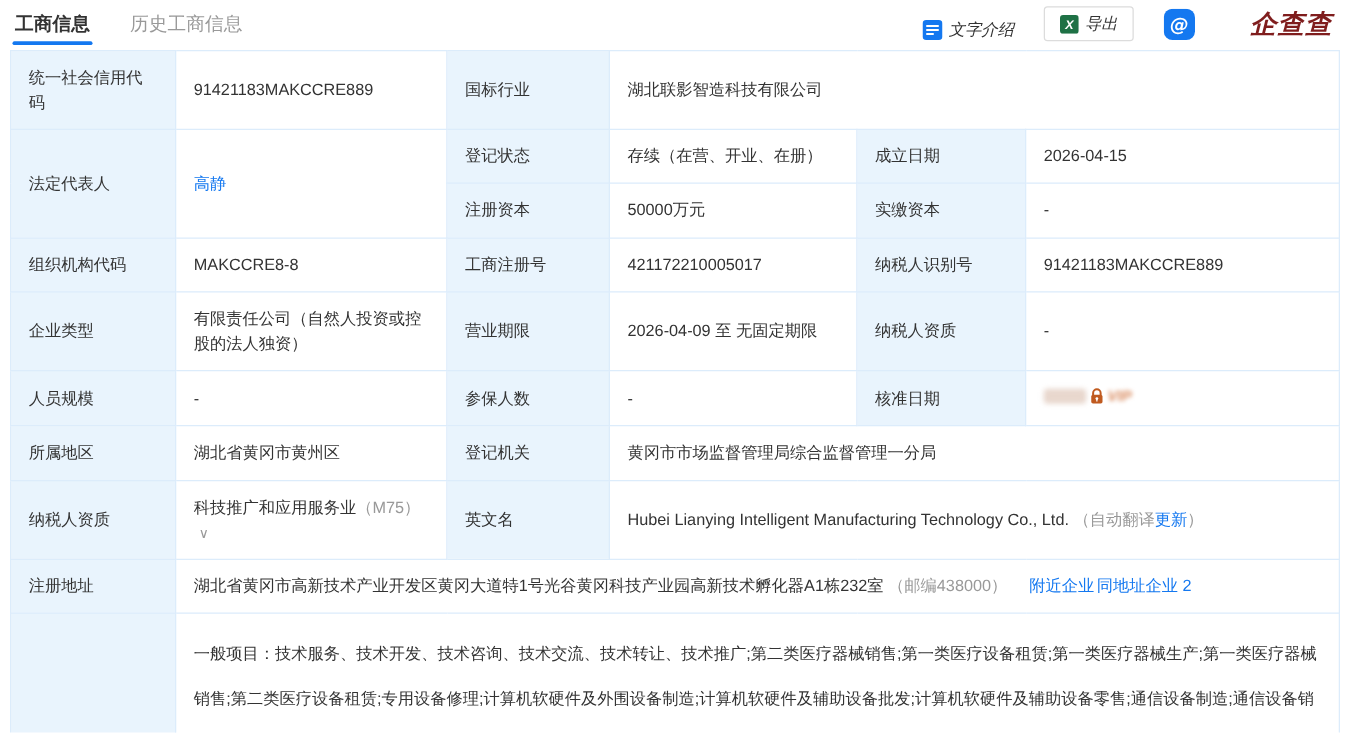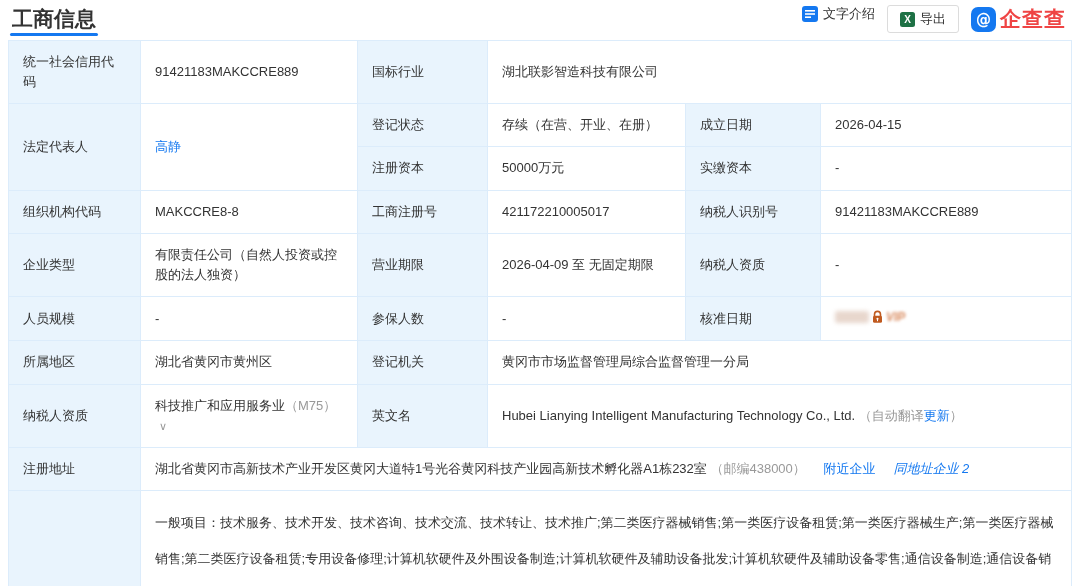--- a/index.html
+++ b/index.html
@@ -2,58 +2,59 @@
 <html><head>
 <meta charset="utf-8">
 <style>
   * { margin: 0; padding: 0; box-sizing: border-box; }
   html, body { width: 1080px; height: 586px; background: #fff; overflow: hidden; }
   body { font-family: "Liberation Sans", "DejaVu Sans", sans-serif; color: #333; font-size: 13px; }
 
   
   .header { height: 38px; display: flex; align-items: center; justify-content: space-between; padding: 0 14px 0 10px; }
   .tabs { display: flex; align-items: flex-end; gap: 28px; height: 100%; }
-  .tab { position: relative; height: 100%; display: flex; align-items: center; font-size: 21px; color: #999; cursor: pointer; padding: 0 2px; }
+  .tab { position: relative; height: 100%; display: flex; align-items: center; font-size: 15px; color: #999; cursor: pointer; padding: 0 2px; }
   .tab.active { color: #333; font-weight: bold; }
   .tab.active::after { content: ""; position: absolute; left: 0; right: 0; bottom: 2px; height: 3px; background: #1478f0; border-radius: 2px; }
 
-  .tools { display: flex; align-items: flex-start; gap: 12px; }
+  .tools { display: flex; align-items: flex-end; gap: 24px; font-style: italic; }
   .tool-plain { display: flex; align-items: center; gap: 5px; cursor: pointer; color: #333; }
   .btn-snapshot { display: flex; align-items: center; gap: 5px; border: 1px solid #a9cff7; border-radius: 15px; padding: 3px 10px 3px 4px; color: #1478f0; cursor: pointer; background: #fff; }
   .btn-snapshot .arrow { font-size: 9px; margin-left: 1px; }
   .btn-export { display: flex; align-items: center; gap: 5px; border: 1px solid #dcdcdc; border-radius: 3px; padding: 4px 12px; color: #333; cursor: pointer; background: #fff; }
   .logo { display: flex; align-items: center; gap: 4px; cursor: pointer; }
-  .logo-text { font-size: 21px; font-weight: bold; color: #ef4444; letter-spacing: 1px; }
+  .logo-text { font-size: 21px; font-weight: bold; color: #7f1d1d; letter-spacing: 1px; margin-left: 40px; }
 
   
   .table-wrap { margin: 2px 8px 0 8px; }
   table { width: 100%; border-collapse: collapse; table-layout: fixed; }
   th, td { border: 1px solid #dcecfb; padding: 11px 14px; font-weight: normal; text-align: left; vertical-align: middle; line-height: 1.55; word-break: break-all; }
   th { background: #e9f4fd; color: #333; }
   td { background: #fff; color: #333; }
   td.scope { line-height: 2.75; padding: 14px 14px; }
   .link { color: #1478f0; cursor: pointer; text-decoration: none; }
   .muted { color: #999; }
   .chevron { color: #999; font-size: 11px; margin-left: 4px; cursor: pointer; }
   .addr-links { margin-left: 14px; white-space: nowrap; }
-  .addr-links .link + .link { margin-left: 18px; font-style: italic; }
+  .addr-links .link + .link { margin-left: 2px; }
 
   
   .vip-wrap { display: inline-flex; align-items: center; gap: 2px; }
   .vip-blur { width: 34px; height: 12px; border-radius: 3px; background: #e8d7cd; filter: blur(2px); }
   .vip-label { color: #d98b5f; font-weight: bold; font-style: italic; filter: blur(1.5px); font-size: 12px; }
 
   .icon-svg { display: block; }
 </style>
 </head>
 <body>
 
 <div class="header">
   <div class="tabs">
     <div class="tab active">工商信息</div>
+    <div class="tab">历史工商信息</div>
   </div>
   <div class="tools">
     <div class="tool-plain">
       <span>
         <svg class="icon-svg" width="16" height="16" viewBox="0 0 16 16">
             <rect x="0" y="0" width="16" height="16" rx="3" fill="#1478f0"></rect>
             <rect x="3" y="4" width="10" height="1.6" fill="#fff"></rect>
             <rect x="3" y="7.2" width="10" height="1.6" fill="#fff"></rect>
             <rect x="3" y="10.4" width="6" height="1.6" fill="#fff"></rect>
           </svg>

